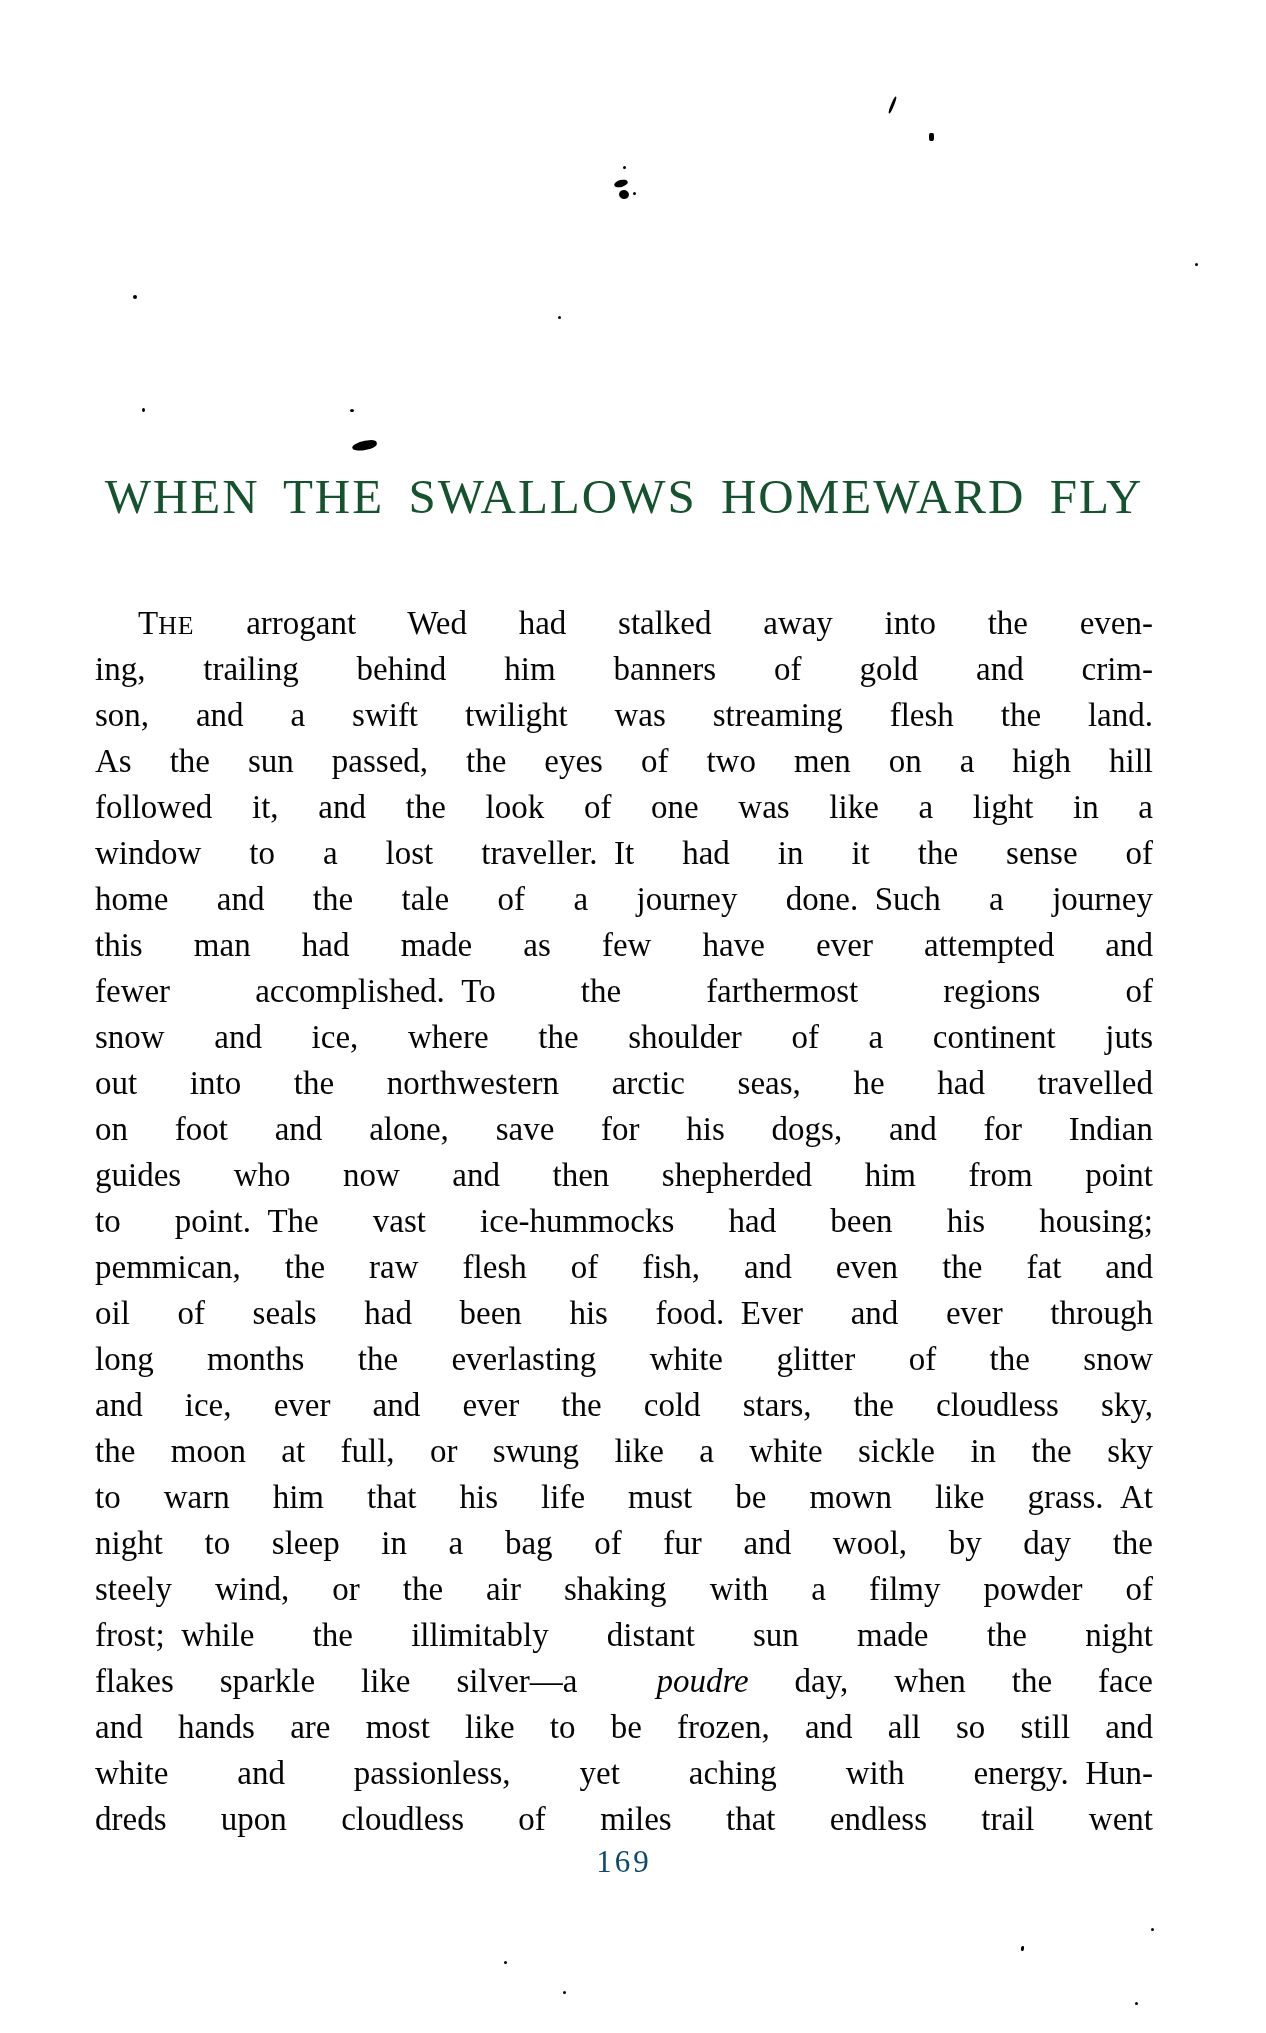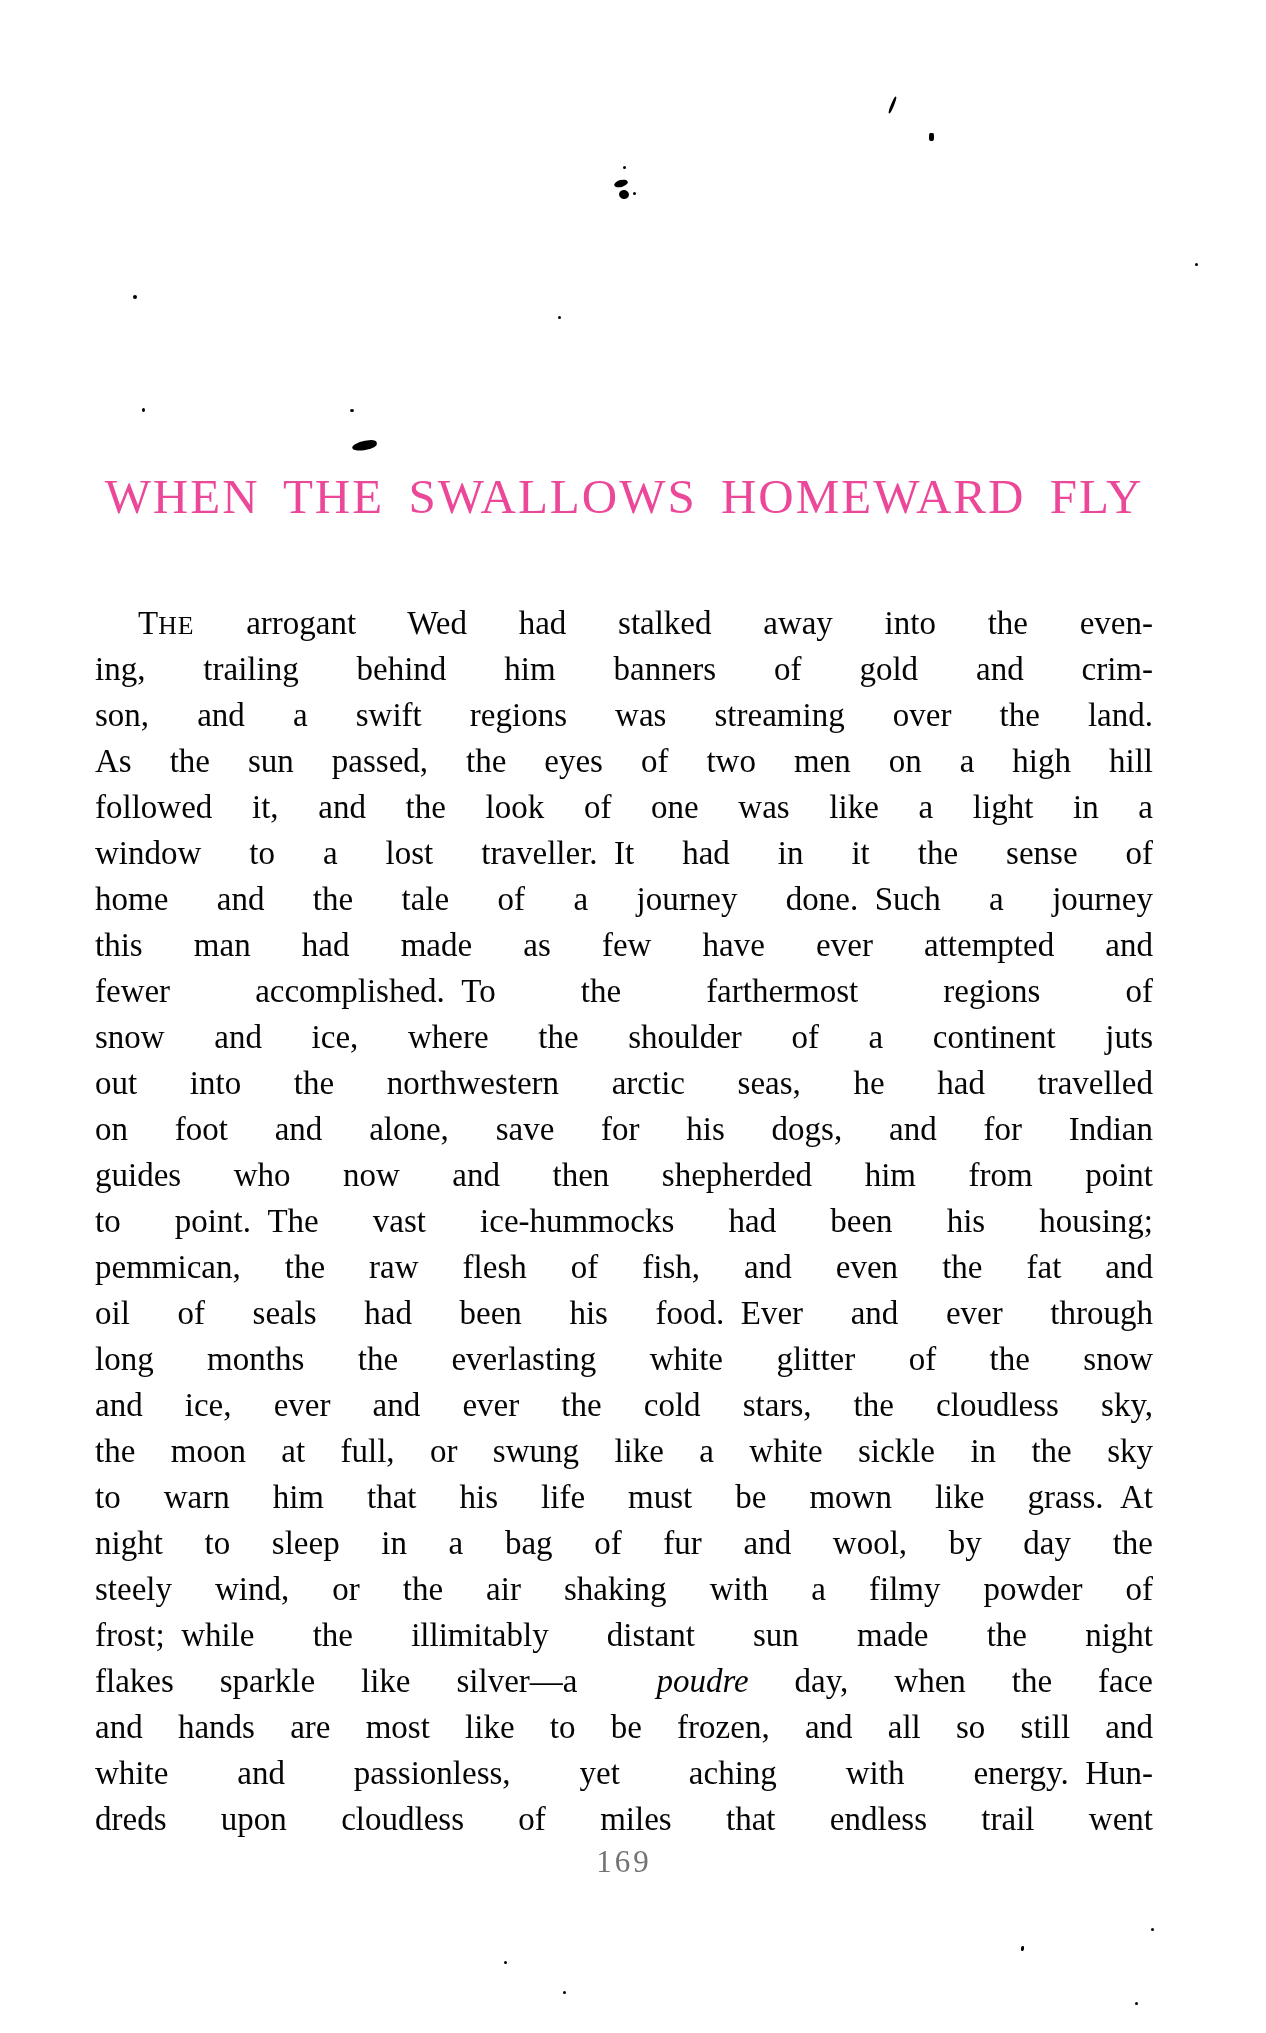--- a/index.html
+++ b/index.html
@@ -18,21 +18,21 @@
     left: 95px;
     width: 1058px;
     margin: 0;
     font-size: 49px;
     font-weight: normal;
     line-height: 50px;
     text-align: center;
     white-space: nowrap;
     letter-spacing: 2px;
     word-spacing: 10px;
-    color: #ec4899;
+    color: #14532d;
   }
   .body-block {
     position: absolute;
     top: 600px;
     left: 95px;
     width: 1058px;
     font-size: 33px;
     line-height: 46px;
   }
   .line {
@@ -46,36 +46,36 @@
   .it { font-style: italic; margin-left: 33px; }
   .pagenum {
     position: absolute;
     top: 1846px;
     left: 95px;
     width: 1058px;
     text-align: center;
     font-size: 31px;
     line-height: 31px;
     letter-spacing: 3px;
-    color: #737373;
+    color: #0c4a6e;
   }
   .speck {
     position: absolute;
     background: #000000;
   }
 </style>
 </head>
 <body>
 
 <div class="page">
   <h1 class="title">WHEN THE SWALLOWS HOMEWARD FLY</h1>
   <div class="body-block">
       <div class="line indent"><span>T</span><span class="sc">HE</span><span> arrogant Wed had stalked away into the even-</span></div>
       <div class="line"><span>ing, trailing behind him banners of gold and crim-</span></div>
-      <div class="line"><span>son, and a swift regions was streaming over the land.</span></div>
+      <div class="line"><span>son, and a swift twilight was streaming flesh the land.</span></div>
       <div class="line"><span>As the sun passed, the eyes of two men on a high hill</span></div>
       <div class="line"><span>followed it, and the look of one was like a light in a</span></div>
       <div class="line"><span>window to a lost traveller. It had in it the sense of</span></div>
       <div class="line"><span>home and the tale of a journey done. Such a journey</span></div>
       <div class="line"><span>this man had made as few have ever attempted and</span></div>
       <div class="line"><span>fewer accomplished. To the farthermost regions of</span></div>
       <div class="line"><span>snow and ice, where the shoulder of a continent juts</span></div>
       <div class="line"><span>out into the northwestern arctic seas, he had travelled</span></div>
       <div class="line"><span>on foot and alone, save for his dogs, and for Indian</span></div>
       <div class="line"><span>guides who now and then shepherded him from point</span></div>

